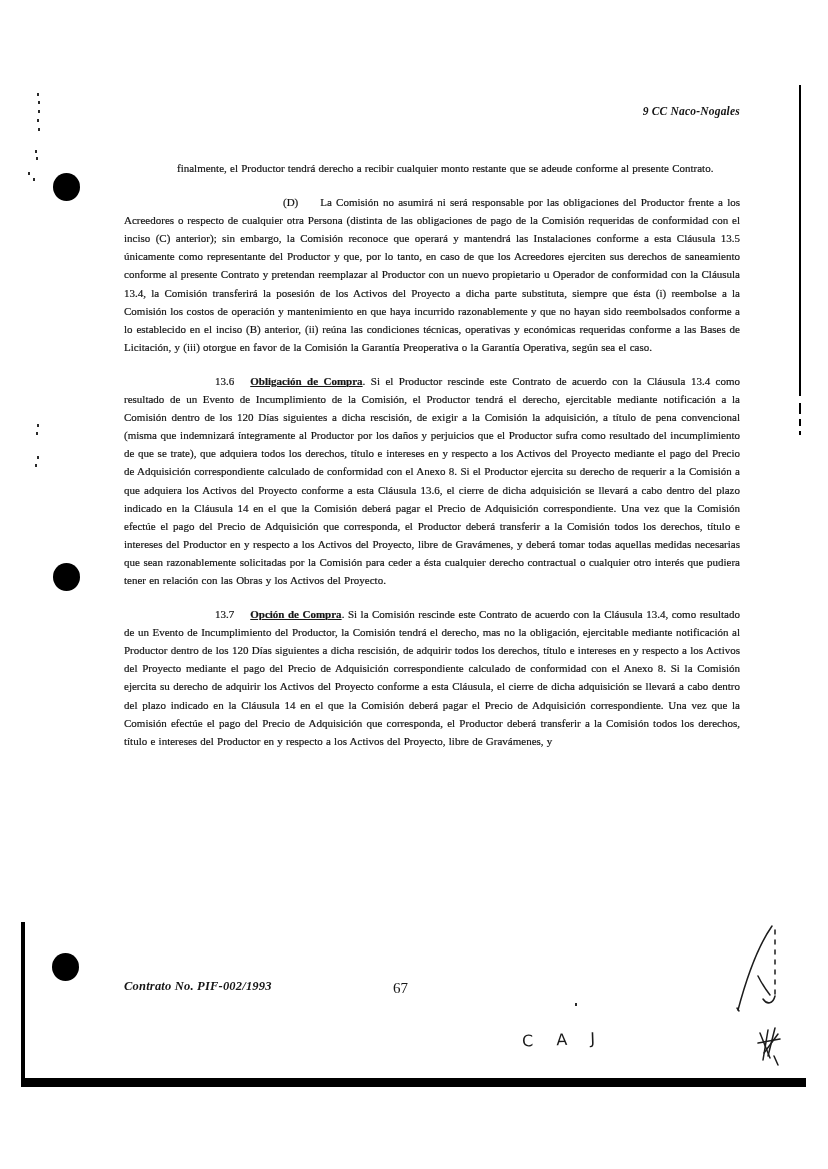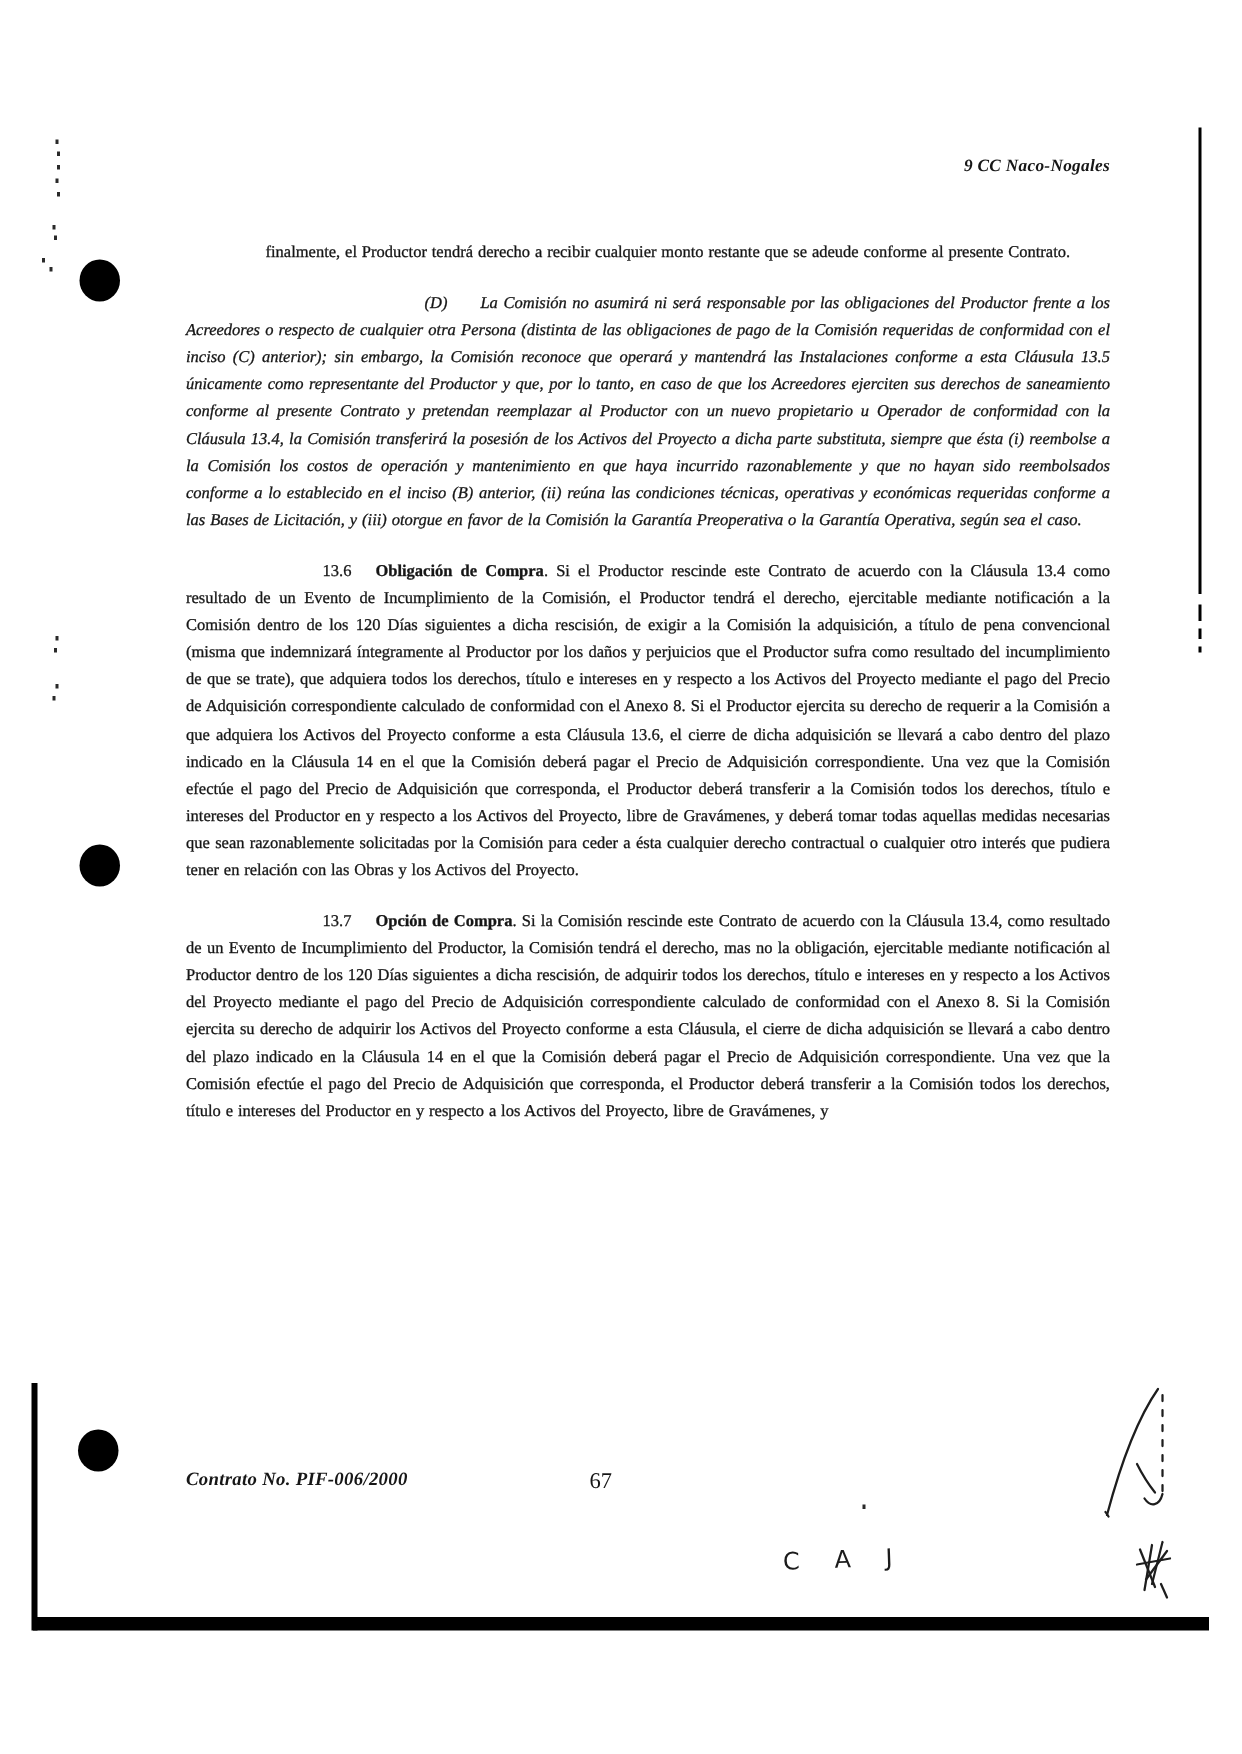--- a/index.html
+++ b/index.html
@@ -31,25 +31,25 @@
     top: 159px;
     width: 616px;
     font-size: 11px;
     line-height: 18.1px;
     text-align: justify;
     -webkit-text-stroke: 0.2px #161616;
     word-spacing: 0.5px;
   }
   .content p { margin: 0 0 16px 0; }
   .para-cont { margin-left: 53px !important; text-align: left; }
-  .clause-d { text-indent: 159px; font-style: italic; }
+  .clause-d { text-indent: 159px; }
   .d-label { margin-right: 22px; }
   .section-para { text-indent: 91px; }
   .sec-num { font-weight: normal; margin-right: 16px; }
-  .sec-title { font-weight: bold; }
+  .sec-title { font-weight: bold; text-decoration: underline; }
   
   .footer-contract {
     position: absolute;
     left: 124px;
     top: 979px;
     font-size: 12.5px;
     font-style: italic;
     font-weight: bold;
     letter-spacing: 0.2px;
   }
@@ -99,21 +99,21 @@
     <p class="para-cont">finalmente, el Productor tendrá derecho a recibir cualquier monto restante que se adeude conforme al presente Contrato.</p>
 
     <p class="clause-d"><span class="d-label">(D)</span><span>La Comisión no asumirá ni será responsable por las obligaciones del Productor frente a los Acreedores o respecto de cualquier otra Persona (distinta de las obligaciones de pago de la Comisión requeridas de conformidad con el inciso (C) anterior); sin embargo, la Comisión reconoce que operará y mantendrá las Instalaciones conforme a esta Cláusula 13.5 únicamente como representante del Productor y que, por lo tanto, en caso de que los Acreedores ejerciten sus derechos de saneamiento conforme al presente Contrato y pretendan reemplazar al Productor con un nuevo propietario u Operador de conformidad con la Cláusula 13.4, la Comisión transferirá la posesión de los Activos del Proyecto a dicha parte substituta, siempre que ésta (i) reembolse a la Comisión los costos de operación y mantenimiento en que haya incurrido razonablemente y que no hayan sido reembolsados conforme a lo establecido en el inciso (B) anterior, (ii) reúna las condiciones técnicas, operativas y económicas requeridas conforme a las Bases de Licitación, y (iii) otorgue en favor de la Comisión la Garantía Preoperativa o la Garantía Operativa, según sea el caso.</span></p>
 
     <p class="section-para"><span class="sec-num">13.6</span><span class="sec-title">Obligación de Compra</span><span>.  Si el Productor rescinde este Contrato de acuerdo con la Cláusula 13.4 como resultado de un Evento de Incumplimiento de la Comisión, el Productor tendrá el derecho, ejercitable mediante notificación a la Comisión dentro de los 120 Días siguientes a dicha rescisión, de exigir a la Comisión la adquisición, a título de pena convencional (misma que indemnizará íntegramente al Productor por los daños y perjuicios que el Productor sufra como resultado del incumplimiento de que se trate), que adquiera todos los derechos, título e intereses en y respecto a los Activos del Proyecto mediante el pago del Precio de Adquisición correspondiente calculado de conformidad con el Anexo 8.  Si el Productor ejercita su derecho de requerir a la Comisión a que adquiera los Activos del Proyecto conforme a esta Cláusula 13.6, el cierre de dicha adquisición se llevará a cabo dentro del plazo indicado en la Cláusula 14 en el que la Comisión deberá pagar el Precio de Adquisición correspondiente.  Una vez que la Comisión efectúe el pago del Precio de Adquisición que corresponda, el Productor deberá transferir a la Comisión todos los derechos, título e intereses del Productor en y respecto a los Activos del Proyecto, libre de Gravámenes, y deberá tomar todas aquellas medidas necesarias que sean razonablemente solicitadas por la Comisión para ceder a ésta cualquier derecho contractual o cualquier otro interés que pudiera tener en relación con las Obras y los Activos del Proyecto.</span></p>
 
     <p class="section-para"><span class="sec-num">13.7</span><span class="sec-title">Opción de Compra</span><span>.  Si la Comisión rescinde este Contrato de acuerdo con la Cláusula 13.4, como resultado de un Evento de Incumplimiento del Productor, la Comisión tendrá el derecho, mas no la obligación, ejercitable mediante notificación al Productor dentro de los 120 Días siguientes a dicha rescisión, de adquirir todos los derechos, título e intereses en y respecto a los Activos del Proyecto mediante el pago del Precio de Adquisición correspondiente calculado de conformidad con el Anexo 8.  Si la Comisión ejercita su derecho de adquirir los Activos del Proyecto conforme a esta Cláusula, el cierre de dicha adquisición se llevará a cabo dentro del plazo indicado en la Cláusula 14 en el que la Comisión deberá pagar el Precio de Adquisición correspondiente.  Una vez que la Comisión efectúe el pago del Precio de Adquisición que corresponda, el Productor deberá transferir a la Comisión todos los derechos, título e intereses del Productor en y respecto a los Activos del Proyecto, libre de Gravámenes, y</span></p>
 
   </div>
 
-  <div class="footer-contract">Contrato No. PIF-006/2000</div>
+  <div class="footer-contract">Contrato No. PIF-002/1993</div>
 
   <div class="footer-page">67</div>
 
   <div class="handwritten-caj">C A J</div>
 
   <svg class="signature-svg" width="80" height="160" viewBox="0 0 80 160">
     <g fill="none" stroke="#1d1d1d" stroke-width="1.5" stroke-linecap="round">
       <path d="M 8 92 C 16 62, 28 28, 42 8"></path>
       <path d="M 45 12 L 45 78" stroke-dasharray="4,6"></path>
       <path d="M 45 78 C 43 86, 37 87, 33 81"></path>

